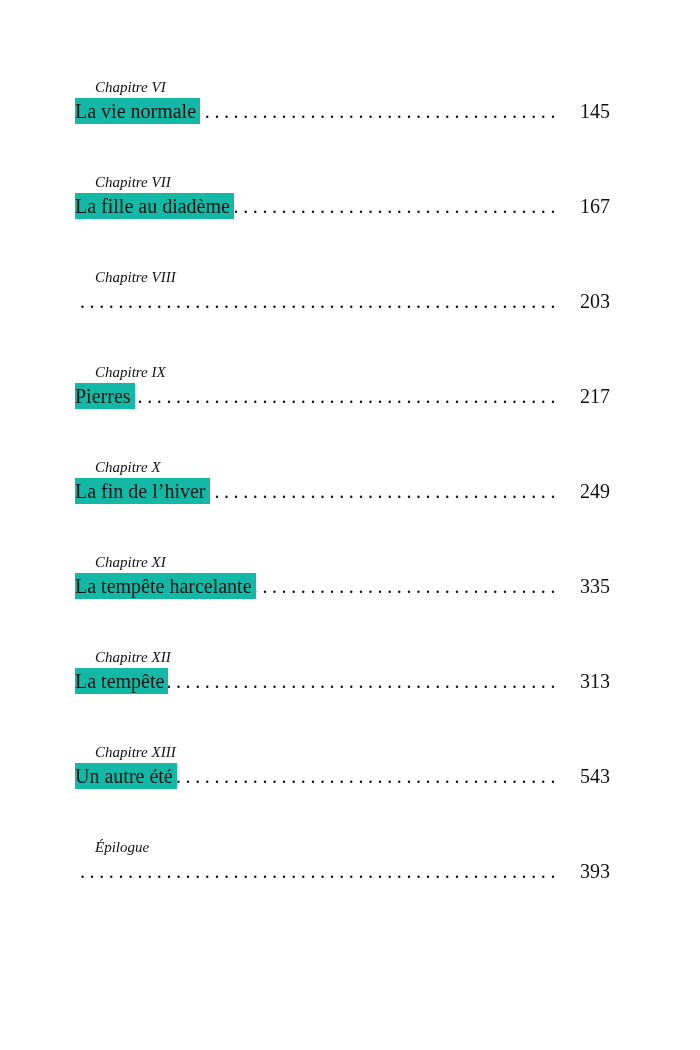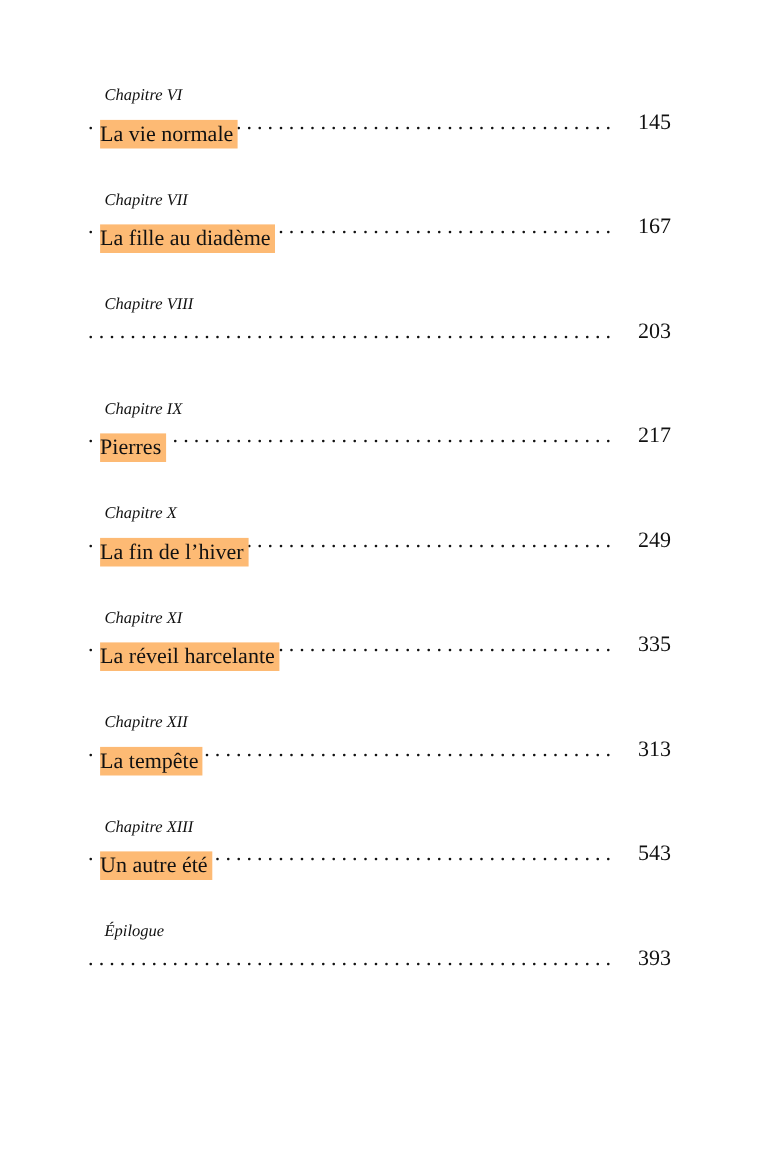--- a/index.html
+++ b/index.html
@@ -2,21 +2,21 @@
 <html><head>
 <meta charset="utf-8">
 <style>
   html, body { margin:0; padding:0; background:#ffffff; }
   body { width:700px; height:1050px; position:relative; overflow:hidden;
          font-family: "Liberation Serif", "DejaVu Serif", serif; color:#111; }
   .entry { position:absolute; left:0; width:700px; height:70px; }
   .label { position:absolute; left:95px; top:0; font-size:15px; line-height:18px;font-style:italic; }
   .line { position:absolute; left:75px; top:20px; width:535px; height:26px;
           font-size:20px; line-height:26px; }
-  .title { position:absolute; left:16px; top:0; white-space:nowrap; background:#fdba74; padding-right:4px; z-index:2;margin-top:11px; }
+  .title { position:absolute; left:0; top:0; white-space:nowrap; background:#14b8a6; padding-right:4px; z-index:2; }
   .dots { position:absolute; left:0; right:50px; top:0; overflow:hidden; white-space:nowrap;
           letter-spacing:4.6px; text-align:right; direction:rtl; }
   .page { position:absolute; right:0; top:0; text-align:right; }
 </style>
 </head>
 <body>
 
 <div>
   <div class="entry" style="top:78px">
     <div class="label">Chapitre VI</div>
@@ -53,21 +53,21 @@
     <div class="label">Chapitre X</div>
     <div class="line">
       <span class="title">La fin de l’hiver</span>
       <span class="dots">........................................................................</span>
       <span class="page">249</span>
     </div>
   </div>
   <div class="entry" style="top:553px">
     <div class="label">Chapitre XI</div>
     <div class="line">
-      <span class="title">La réveil harcelante</span>
+      <span class="title">La tempête harcelante</span>
       <span class="dots">........................................................................</span>
       <span class="page">335</span>
     </div>
   </div>
   <div class="entry" style="top:648px">
     <div class="label">Chapitre XII</div>
     <div class="line">
       <span class="title">La tempête</span>
       <span class="dots">........................................................................</span>
       <span class="page">313</span>

